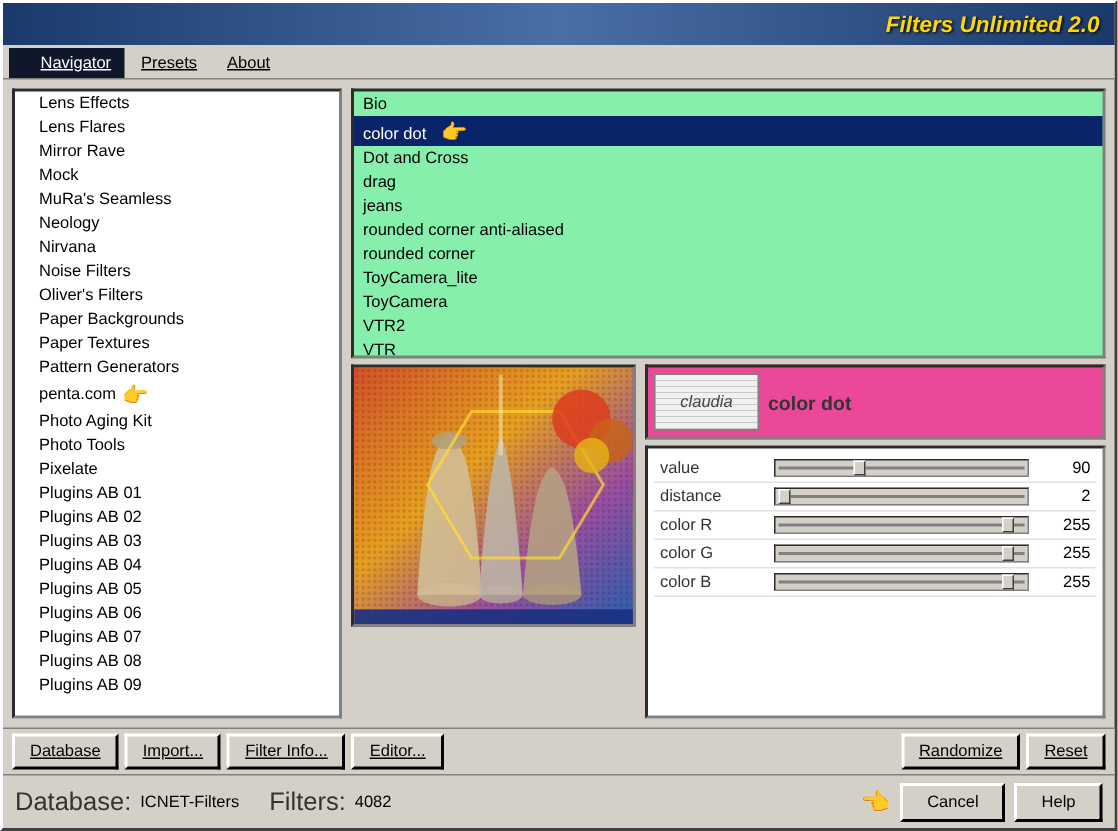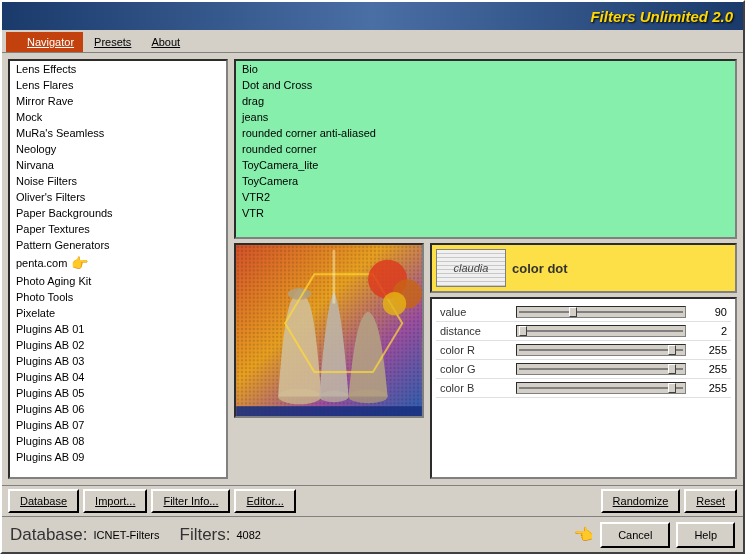--- a/index.html
+++ b/index.html
@@ -54,21 +54,21 @@
     }
 
     .menu-item {
       padding: 3px 8px;
       cursor: pointer;
       font-size: 11px;
       border: 1px solid transparent;
     }
 
     .menu-item:hover, .menu-item.active {
-      background: #c2410c;
+      background: #0f172a;
       color: white;
       padding-left: 20px;
     }
 
     .menu-item span {
       text-decoration: underline;
     }
 
     .main-content {
       display: flex;
@@ -108,20 +108,21 @@
       display: inline-block;
       margin-left: 4px;
       color: #c8a000;
       font-size: 14px;
     }
 
     .list-with-scroll {
       display: flex;
       flex: 1;
       overflow: hidden;
+      margin-left: 10px;
     }
 
     .right-panel {
       flex: 1;
       display: flex;
       flex-direction: column;
       gap: 4px;
     }
 
     .filter-list-panel {
@@ -182,21 +183,21 @@
       display: flex;
       flex-direction: column;
       gap: 4px;
     }
 
     .plugin-header {
       display: flex;
       align-items: center;
       gap: 6px;
       border: 2px inset #808080;
-      background: #fde047;
+      background: #ec4899;
       padding: 4px;
       height: 50px;
     }
 
     .plugin-logo {
       width: 70px;
       height: 38px;
       border: 1px solid #808080;
       background: linear-gradient(135deg, #e0e0e0, #f0f0f0);
       display: flex;
@@ -453,20 +454,21 @@
           </div>
       </div>
     </div>
 
     <div class="right-panel">
 
       <div class="filter-list-panel">
         <div class="filter-list-container">
 
         <div class="filter-item">Bio</div>
+            <div class="filter-item selected">color dot<span style="margin-left: 6px; color: rgb(200, 160, 0); font-size: 14px;"> 👉</span></div>
             <div class="filter-item">Dot and Cross</div>
             <div class="filter-item">drag</div>
             <div class="filter-item">jeans</div>
             <div class="filter-item">rounded corner anti-aliased</div>
             <div class="filter-item">rounded corner</div>
             <div class="filter-item">ToyCamera_lite</div>
             <div class="filter-item">ToyCamera</div>
             <div class="filter-item">VTR2</div>
             <div class="filter-item">VTR</div>
           </div>

